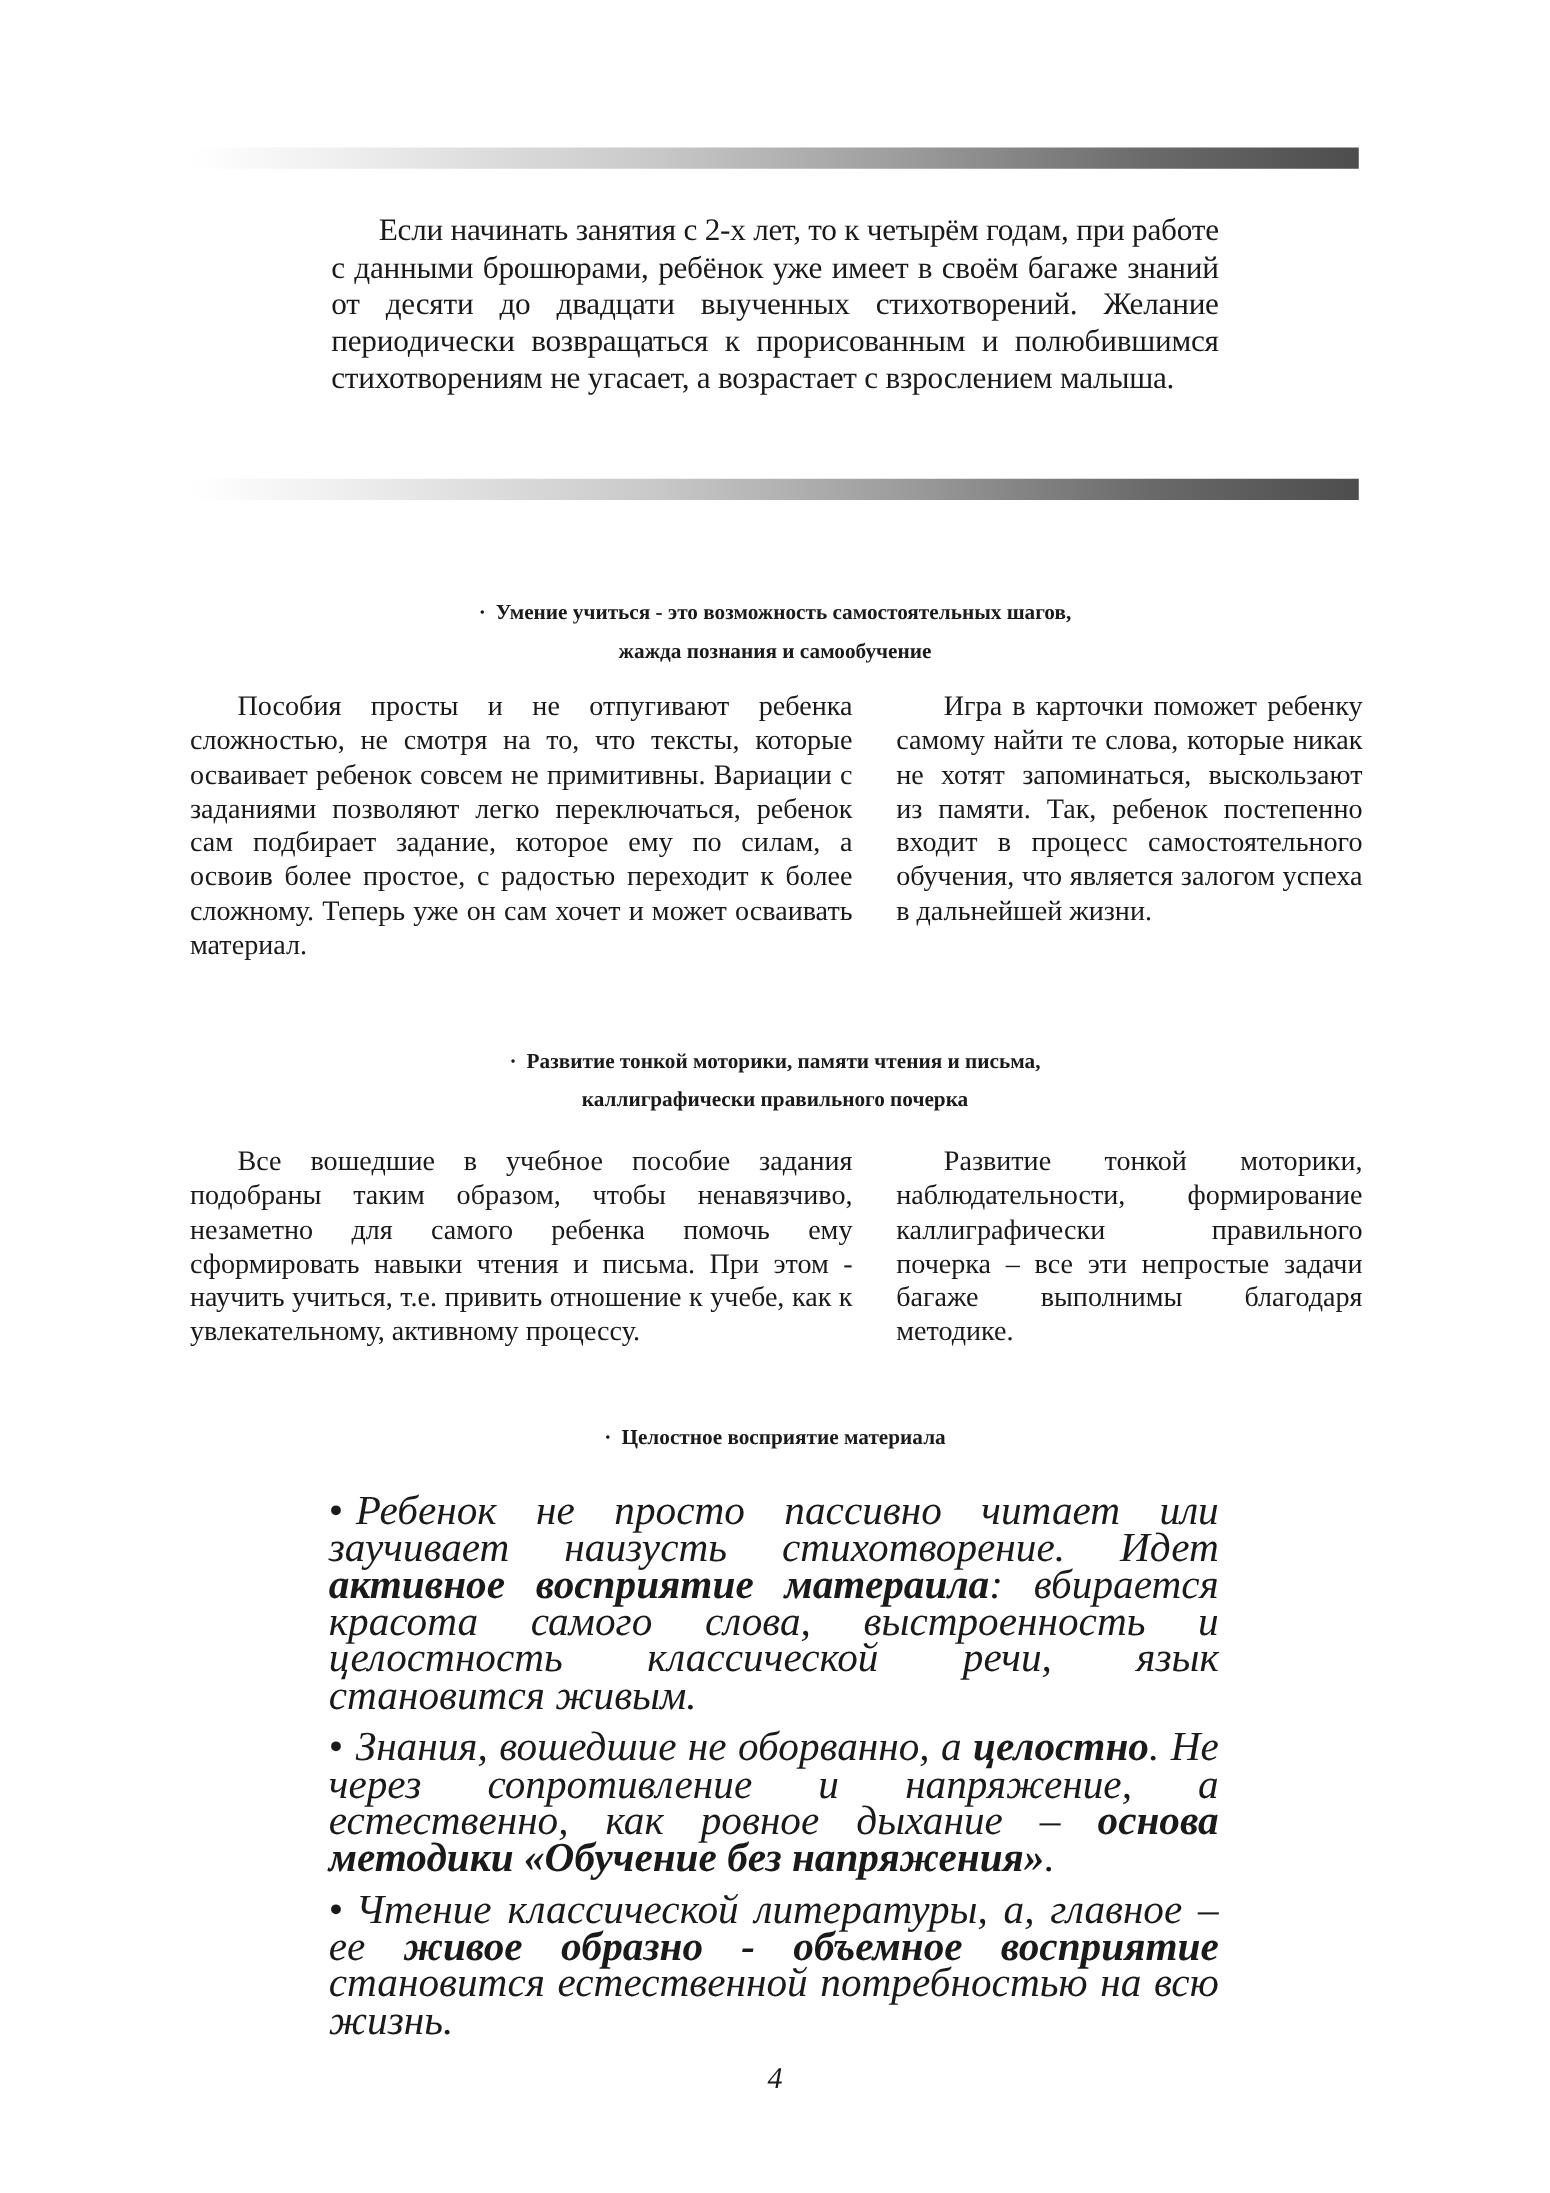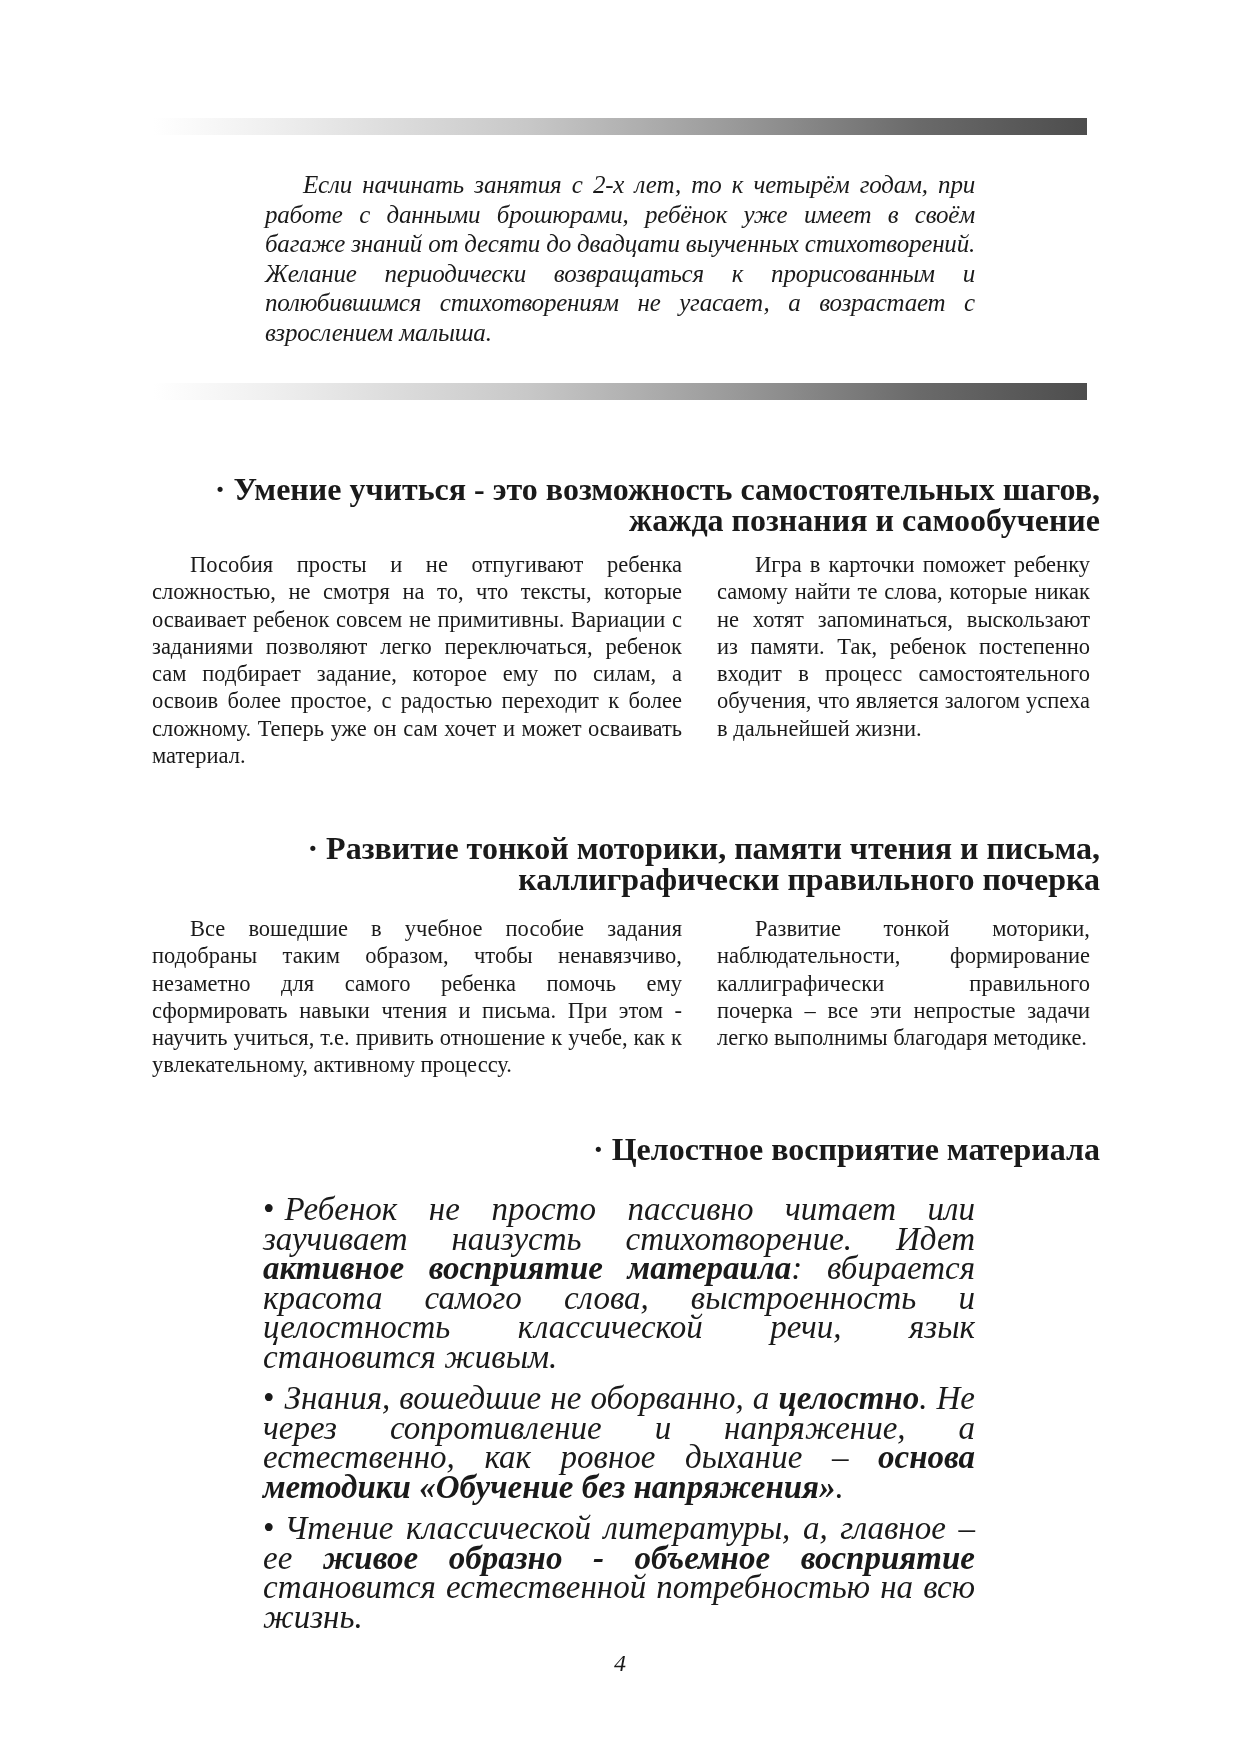--- a/index.html
+++ b/index.html
@@ -23,36 +23,35 @@
       background: linear-gradient(to right, #ffffff 0%, #f0f0f0 12%, #c8c8c8 40%, #9a9a9a 62%, #6a6a6a 82%, #4d4d4d 100%);
     }
     .bar.top { top: 118px; }
     .bar.bottom { top: 383px; }
 
     .intro {
       position: absolute;
       left: 265px;
       top: 170px;
       width: 710px;
-      font-style: italic;
       font-size: 25px;
       line-height: 29.5px;
       text-align: justify;
       text-align-last: left;
       letter-spacing: -0.2px;
     }
     .intro p { margin: 0; text-indent: 38px; }
 
     .heading {
       position: absolute;
       left: 140px;
       width: 960px;
-      text-align: right;
+      text-align: center;
       font-weight: bold;
-      font-size: 32px;
+      font-size: 17px;
       line-height: 31px;
     }
     .heading .dot { margin-right: 8px; }
 
     .col {
       position: absolute;
       font-size: 22.5px;
       line-height: 27.3px;
       text-align: justify;
       text-align-last: left;
@@ -118,21 +117,21 @@
 <div class="heading" style="top:833px;">
   <div>
     <span class="dot">·</span><span>Развитие тонкой моторики, памяти чтения и письма,</span>
   </div>
   <div>каллиграфически правильного почерка</div>
 </div>
 <div class="col left" style="top:915px;">
   <p>Все вошедшие в учебное пособие задания подобраны таким образом, чтобы ненавязчиво, незаметно для самого ребенка помочь ему сформировать навыки чтения и письма. При этом - научить учиться, т.е. привить отношение к учебе, как к увлекательному, активному процессу.</p>
 </div>
 <div class="col right" style="top:915px;">
-  <p>Развитие тонкой моторики, наблюдательности, формирование каллиграфически правильного почерка – все эти непростые задачи легко выполнимы благодаря методике.</p>
+  <p>Развитие тонкой моторики, наблюдательности, формирование каллиграфически правильного почерка – все эти непростые задачи багаже выполнимы благодаря методике.</p>
 </div>
 
 <div class="heading" style="top:1134px;">
   <div>
     <span class="dot">·</span><span>Целостное восприятие материала</span>
   </div>
 </div>
 
 <div class="bullets" id="bullet-list">
     <p class="item"><span class="bullet-mark">•</span><span>Ребенок не просто пассивно читает или заучивает наизусть стихотворение. Идет </span><b>активное восприятие матераила</b><span>: вбирается красота самого слова, выстроенность и целостность классической речи, язык становится живым.</span></p>

